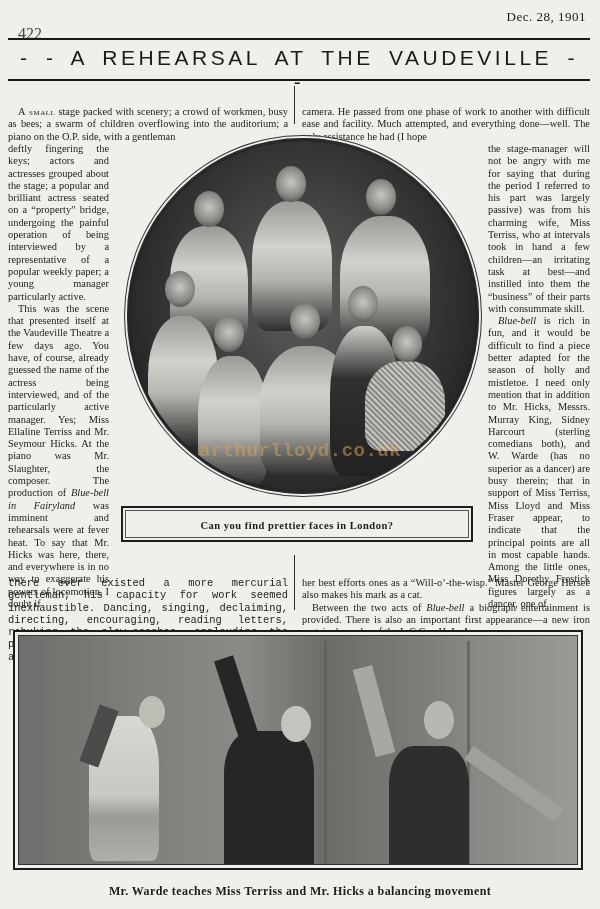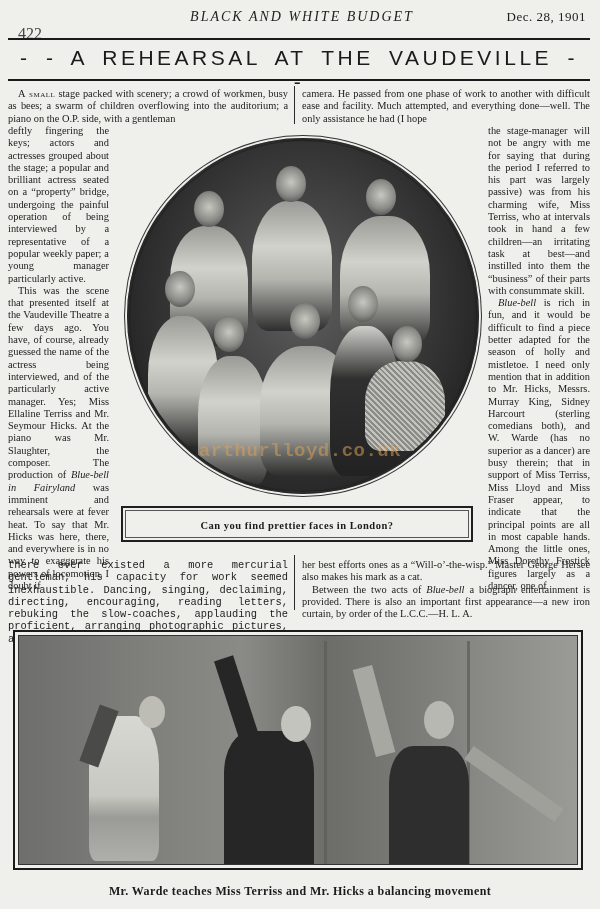--- a/index.html
+++ b/index.html
@@ -19,21 +19,21 @@
   .running-head .date { position: absolute; right: 0; top: 1px; font-size: 13px; letter-spacing: 0.5px; }
   .rule-thick { position: absolute; left: 8px; right: 10px; height: 2px; background: #1a1a1a; }
   .headline {
     position: absolute; left: 8px; right: 10px; top: 46px; height: 30px;
     text-align: center; font-family: "Liberation Sans", sans-serif;
     font-size: 21px; letter-spacing: 3.5px; color: #1b1b1b; word-spacing: 6px;
   }
   .body-text {
     font-size: 10.4px; line-height: 12.3px; text-align: justify;
   }
-  .col { position: absolute; }
+  .col { position: absolute; margin-top: 18px; }
   .col p { margin: 0; text-indent: 10px; }
   .col p.noindent { text-indent: 0; }
   .smallcaps { font-variant: small-caps; letter-spacing: 0.5px; }
   em { font-style: italic; }
   .col-divider { position: absolute; width: 1px; background: #2b2b2b; }
   .portrait-frame {
     position: absolute; left: 127px; top: 138px; width: 346px; height: 350px;
     border-radius: 50%;
     border: 3px double #222;
     box-shadow: 0 0 0 2px #efefec, 0 0 0 3px #333;
@@ -74,21 +74,20 @@
   .bottom-caption {
     position: absolute; left: 0; right: 0; top: 884px; text-align: center;
     font-size: 12px; font-weight: bold; letter-spacing: 0.4px;
   }
 </style>
 </head>
 <body>
 
 <div class="running-head">
   <span class="page-num">422</span>
-  <span class="pub">BLACK AND WHITE BUDGET</span>
   <span class="date">Dec. 28, 1901</span>
 </div>
 <div class="rule-thick" style="top:38px;"></div>
 
 <div class="headline">- - A REHEARSAL AT THE VAUDEVILLE - -</div>
 <div class="rule-thick" style="top:79px;"></div>
 
 <div class="col body-text" style="left:8px; top:88px; width:280px;">
   <p><span class="smallcaps">A small</span><span> stage packed with scenery; a crowd of workmen, busy as bees; a swarm of children overflowing into the auditorium; a piano on the O.P. side, with a gentleman</span></p>
 </div>

